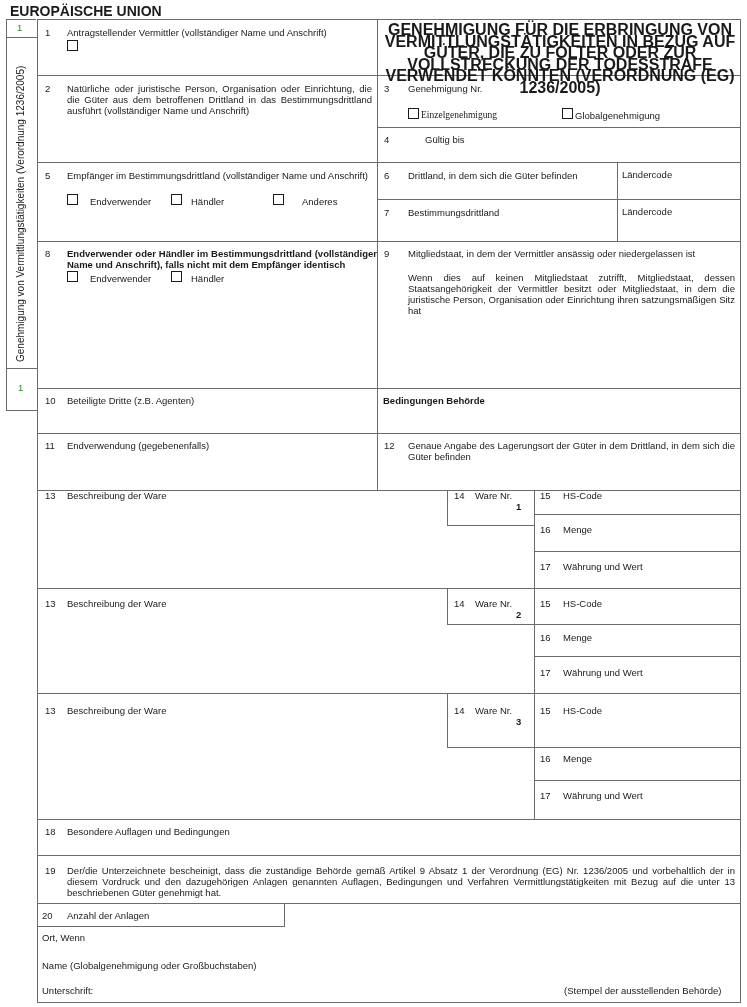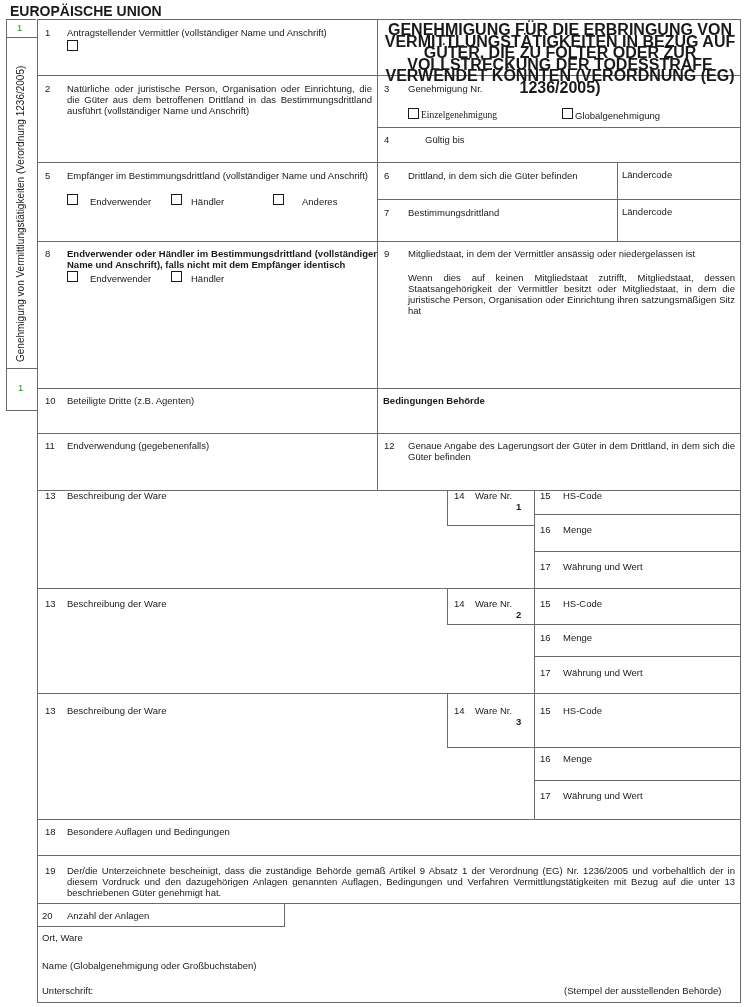--- a/index.html
+++ b/index.html
@@ -215,17 +215,17 @@
   <div class="num" style="left:45px;top:865px;">19</div>
   <div class="txt wrap" style="left:67px;top:865px;width:668px;">Der/die Unterzeichnete bescheinigt, dass die zuständige Behörde gemäß Artikel 9 Absatz 1 der Verordnung (EG) Nr. 1236/2005 und vorbehaltlich der in diesem Vordruck und den dazugehörigen Anlagen genannten Auflagen, Bedingungen und Verfahren Vermittlungstätigkeiten mit Bezug auf die unter 13 beschriebenen Güter genehmigt hat.</div>
 </section>
 
 <section>
   <div class="num" style="left:42px;top:910px;">20</div>
   <div class="txt" style="left:67px;top:910px;">Anzahl der Anlagen</div>
 </section>
 
 <section>
-  <div class="txt" style="left:42px;top:932px;">Ort, Ware</div>
+  <div class="txt" style="left:42px;top:932px;">Ort, Wenn</div>
   <div class="txt" style="left:42px;top:960px;">Name (Globalgenehmigung oder Großbuchstaben)</div>
   <div class="txt" style="left:42px;top:985px;">Unterschrift:</div>
   <div class="txt" style="left:533px;top:985px;margin-left:31px;">(Stempel der ausstellenden Behörde)</div>
 </section>
 
 </body></html>

